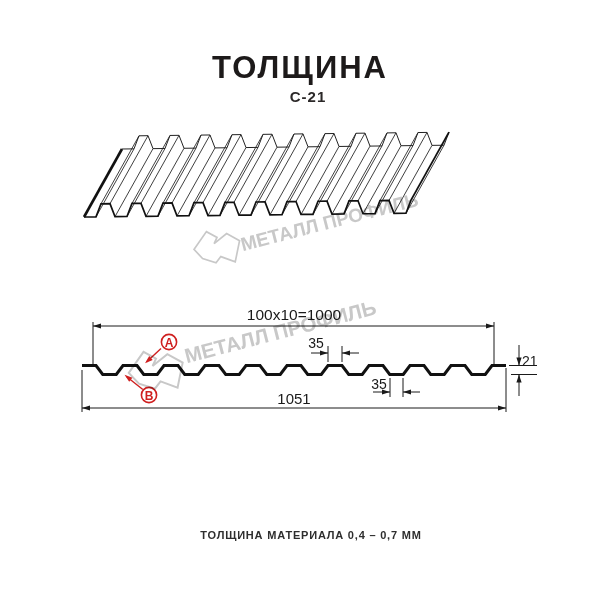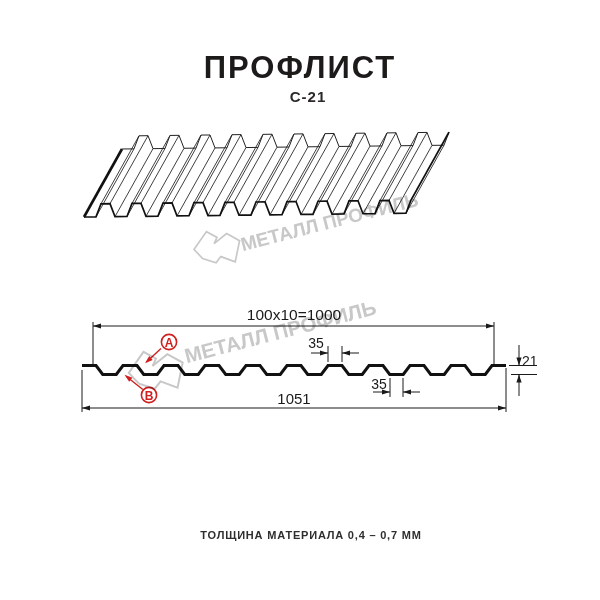--- a/index.html
+++ b/index.html
@@ -25,21 +25,21 @@
   }
   .caption{
     position:absolute;top:529px;left:0;width:600px;text-align:center;
     font-size:11px;font-weight:600;letter-spacing:0.8px;color:#2e2e2e;margin-left:11px;
   }
   svg text{font-family:"Liberation Sans", sans-serif;}
 </style>
 </head>
 <body>
 
-<div class="page-title">ПРОФЛИСТ</div>
+<div class="page-title">ТОЛЩИНА</div>
 <div class="page-subtitle">С-21</div>
 
 <svg class="scene" width="600" height="600" viewBox="0 0 600 600">
 
   <g id="sheet3d">
       <polygon points="84,217 96,216.85948477751757 101,203.80093676814988 110,203.69555035128806 115,216.63700234192038 127,216.49648711943794 132,203.43793911007026 141,203.33255269320844 146,216.27400468384076 158,216.13348946135832 163,203.07494145199064 172,202.9695550351288 177,215.91100702576114 189,215.7704918032787 194,202.71194379391102 203,202.60655737704917 208,215.5480093676815 220,215.40749414519905 225,202.34894613583137 234,202.24355971896955 239,215.18501170960187 251,215.04449648711943 256,201.98594847775175 265,201.88056206088993 270,214.82201405152225 282,214.6814988290398 287,201.62295081967213 296,201.5175644028103 301,214.45901639344262 313,214.3185011709602 318,201.2599531615925 327,201.1545667447307 332,214.096018735363 344,213.95550351288057 349,200.89695550351288 358,200.79156908665107 363,213.73302107728338 375,213.59250585480095 380,200.53395784543326 389,200.42857142857142 394,213.37002341920373 406,213.2295081967213 411,200.17096018735364 449,132.17096018735364 444,145.2295081967213 432,145.37002341920373 427,132.42857142857142 418,132.53395784543326 413,145.59250585480095 401,145.73302107728338 396,132.79156908665107 387,132.89695550351288 382,145.95550351288057 370,146.096018735363 365,133.1545667447307 356,133.2599531615925 351,146.3185011709602 339,146.45901639344262 334,133.5175644028103 325,133.62295081967213 320,146.6814988290398 308,146.82201405152225 303,133.88056206088993 294,133.98594847775175 289,147.04449648711943 277,147.18501170960187 272,134.24355971896955 263,134.34894613583137 258,147.40749414519905 246,147.5480093676815 241,134.60655737704917 232,134.71194379391102 227,147.7704918032787 215,147.91100702576114 210,134.9695550351288 201,135.07494145199064 196,148.13348946135832 184,148.27400468384076 179,135.33255269320844 170,135.43793911007026 165,148.49648711943794 153,148.63700234192038 148,135.69555035128806 139,135.80093676814988 134,148.85948477751757 122,149" fill="#ffffff" stroke="none"></polygon>
       <line x1="96" y1="216.85948477751757" x2="134" y2="148.85948477751757" stroke="#2a2a2a" stroke-width="0.9"></line>
       <line x1="101" y1="203.80093676814988" x2="139" y2="135.80093676814988" stroke="#2a2a2a" stroke-width="0.9"></line>
       <line x1="110" y1="203.69555035128806" x2="148" y2="135.69555035128806" stroke="#2a2a2a" stroke-width="0.9"></line>
       <line x1="115" y1="216.63700234192038" x2="153" y2="148.63700234192038" stroke="#2a2a2a" stroke-width="0.9"></line>

